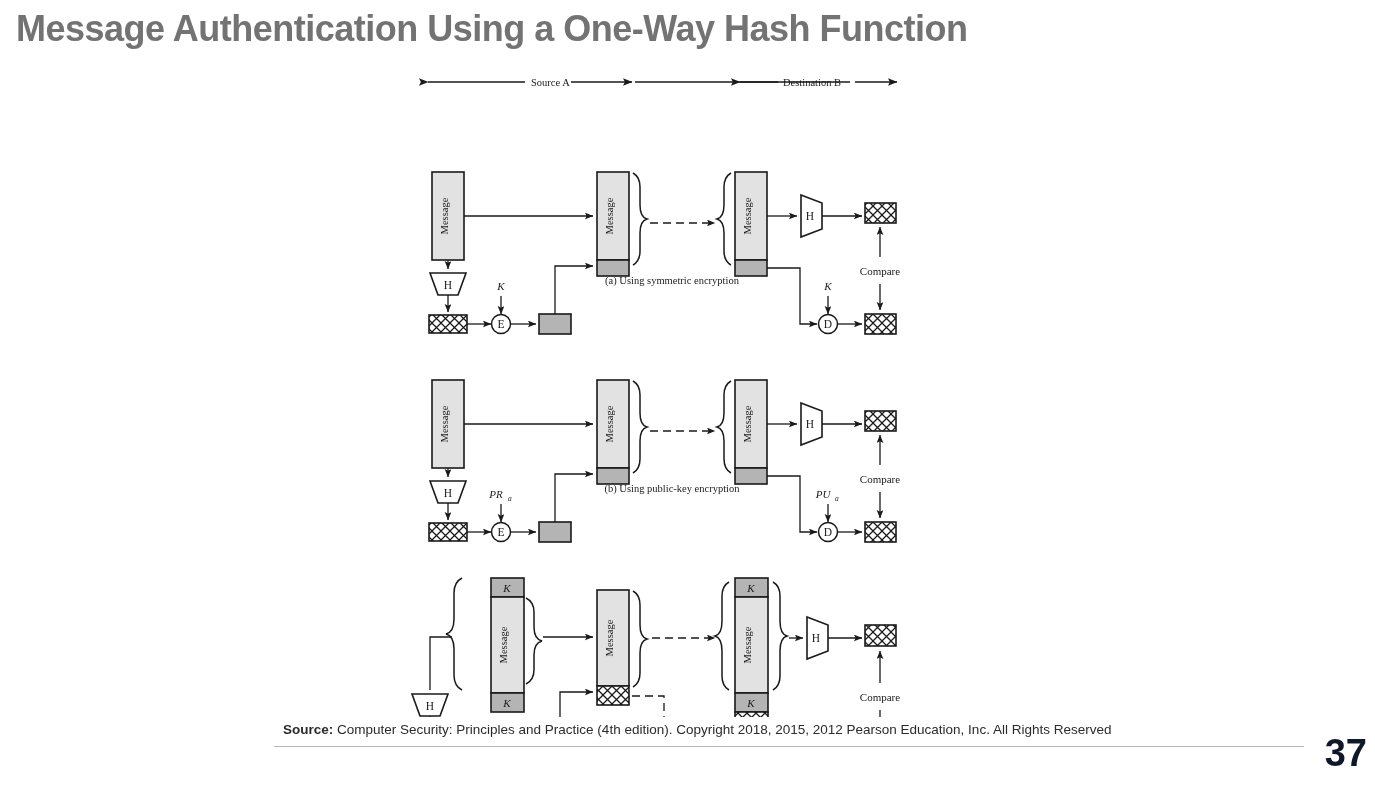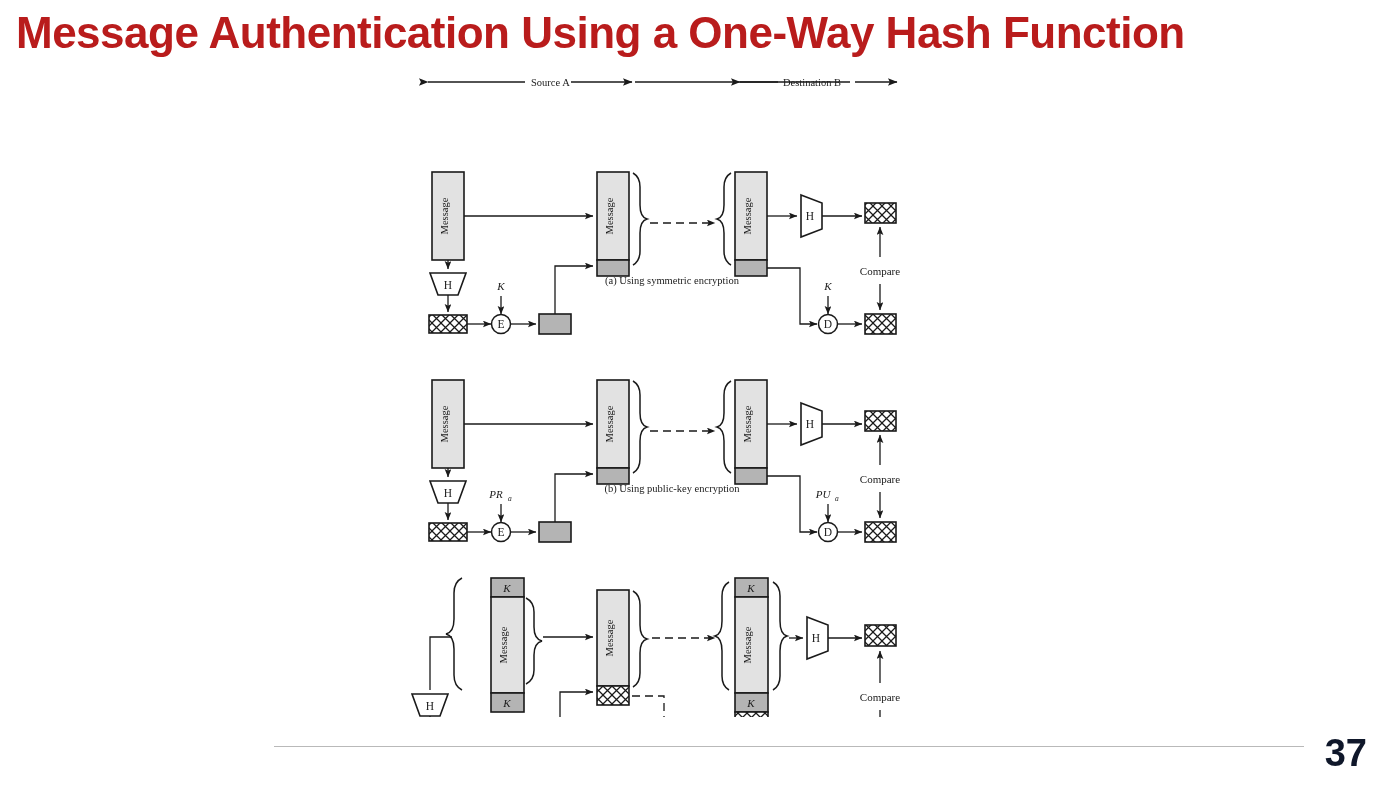--- a/index.html
+++ b/index.html
@@ -8,23 +8,23 @@
     background:#ffffff;
     font-family:"Liberation Sans", sans-serif;
     overflow:hidden;
     position:relative;
   }
   #slide-title{
     position:absolute;
     left:16px; top:8px;
     font-family:"Liberation Sans", sans-serif;
     font-weight:bold;
-    font-size:44px;
+    font-size:36px;
     letter-spacing:-0.5px;
-    color:#b91c1c;
+    color:#737373;
     white-space:nowrap;
   }
   #figure-wrap{
     position:absolute;
     left:0; top:62px;
     width:1324px; height:655px;
   }
   #figure-svg{ display:block; }
   #footer-zone{
     position:absolute;
@@ -302,15 +302,18 @@
     <text class="lbl-cmp" x="880" y="231" text-anchor="middle" stroke="none">Compare</text>
 
     <text class="lbl-cap" x="672" y="307" text-anchor="middle" stroke="none">(c) Using secret value</text>
   </g>
 
   </g>
 </svg>
 </div>
 
 <div id="footer-zone">
+  <div id="source-line">
+    <span class="src-label">Source:</span><span> Computer Security: Principles and Practice (4th edition). Copyright 2018, 2015, 2012 Pearson Education, Inc. All  Rights Reserved</span>
+  </div>
   <div id="footer-rule"></div>
   <div id="page-number">37</div>
 </div>
 
 </body></html>

